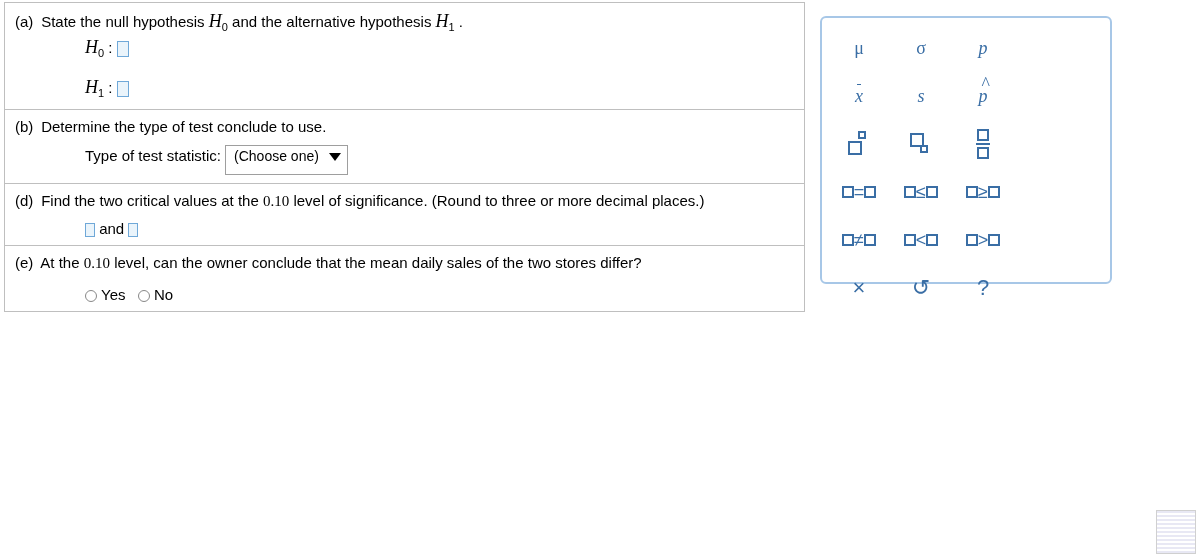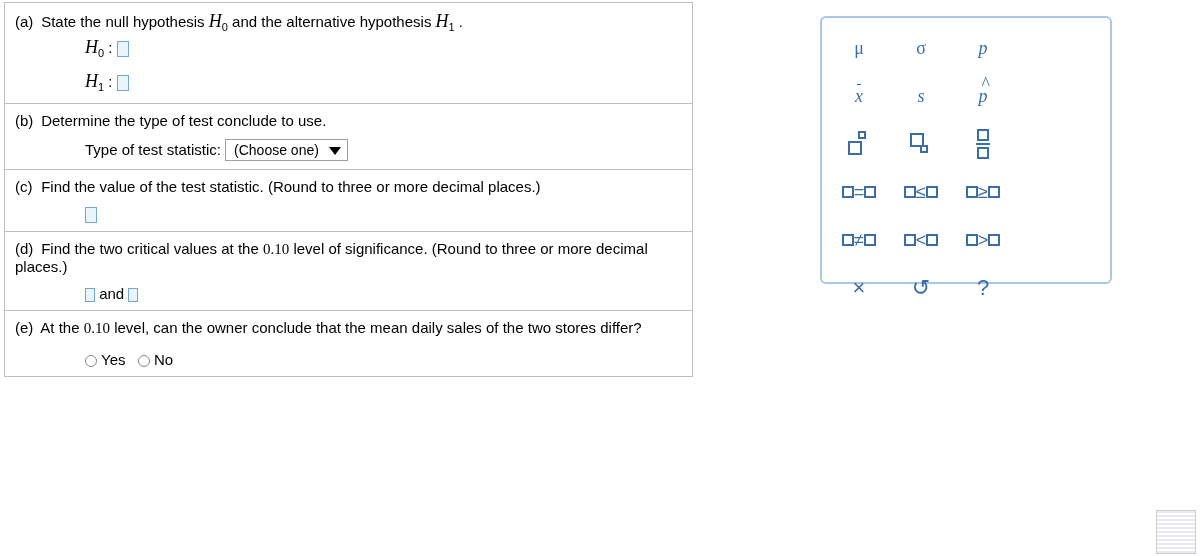--- a/index.html
+++ b/index.html
@@ -1,26 +1,26 @@
 <!DOCTYPE html>
 <html><head>
 <meta charset="utf-8">
 <style>
   *{box-sizing:border-box}
   body{margin:0;font-family:Arial,Helvetica,sans-serif;font-size:15px;color:#000;background:#fff;width:1200px}
   .stage{position:relative;width:1200px;height:556px}
-  .tbl{border-collapse:collapse;width:689px;margin-left:4px;margin-top:2px}
+  .tbl{border-collapse:collapse;width:801px;margin-left:4px;margin-top:2px}
   .tbl td{border:1px solid #bfbfbf;padding:8px 10px;vertical-align:top}
   .lbl{display:inline-block;width:22px;text-align:left}
   .sub{font-size:11px;vertical-align:sub}
   .it{font-style:italic;font-family:'Times New Roman',serif;font-size:18px}
   .row-inner{margin-left:70px;margin-top:4px}
   .box{display:inline-block;width:12px;height:16px;border:1px solid #6fa8d8;background:#eaf4fb;vertical-align:middle}
   .boxS{display:inline-block;width:10px;height:14px;border:1px solid #6fa8d8;background:#eaf4fb;vertical-align:middle}
-  .sel{display:inline-block;border:1px solid #9e9e9e;padding:2px 6px 2px 8px;font-size:14px}
+  .sel{display:inline-block;border:1px solid #9e9e9e;padding:2px 6px 10px 8px;font-size:14px}
   .tri{display:inline-block;margin-left:6px;width:0;height:0;border-left:6px solid transparent;border-right:6px solid transparent;border-top:8px solid #000;vertical-align:middle}
   .radio{display:inline-block;width:12px;height:12px;border:1px solid #888;border-radius:50%;vertical-align:middle;margin-right:4px}
   
   .pal{position:absolute;left:820px;top:14px;width:292px;height:268px;border:2px solid #a7c7e7;border-radius:6px;background:#fff;padding:6px 6px}
   .prow{display:flex}
   .pcell{width:58px;height:44px;margin:2px;display:flex;align-items:center;justify-content:center;font-size:18px;color:#3a6ea5;border-radius:4px}
   .pcell.util{color:#3a6ea5;font-size:22px}
   .mini{position:relative;width:30px;height:30px}
   .bbox{position:absolute;width:14px;height:14px;border:2px solid #3a6ea5}
   .frac{display:flex;flex-direction:column;align-items:center;line-height:12px}
@@ -48,21 +48,21 @@
   <span>State the null hypothesis </span>
   <span class="it">H</span><span class="sub">0</span>
   <span> and the alternative hypothesis </span>
   <span class="it">H</span><span class="sub">1</span>
   <span>.</span>
   <div class="row-inner" style="">
     <span class="it">H</span><span class="sub">0</span>
     <span> : </span>
     <span class="box"></span>
   </div>
-  <div class="row-inner" style="margin-top:12px;margin-bottom:2px">
+  <div class="row-inner" style="margin-top:18px;margin-bottom:2px">
     <span class="it">H</span><span class="sub">1</span>
     <span> : </span>
     <span class="box"></span>
   </div>
 </td>
         </tr>
 
 <tr>
           <td>
   <span class="lbl">(b)</span>
@@ -70,29 +70,20 @@
   <div class="row-inner" style="margin-top:10px">
     <span>Type of test statistic:</span>
     <span class="sel">
       <span>(Choose one)</span>
       <span class="tri"></span>
     </span>
   </div>
 </td>
         </tr>
 
-<tr>
-          <td>
-  <span class="lbl">(c)</span>
-  <span>Find the value of the test statistic. (Round to three or more decimal places.)</span>
-  <div class="row-inner" style="margin-top:10px">
-    <span class="box"></span>
-  </div>
-</td>
-        </tr>
 
 <tr>
           <td>
   <span class="lbl">(d)</span>
   <span>Find the two critical values at the </span>
   <span style="font-family:'Times New Roman',serif">0.10</span>
   <span> level of significance. (Round to three or more decimal places.)</span>
   <div class="row-inner" style="margin-top:10px">
     <span class="boxS"></span>
     <span> and </span>

